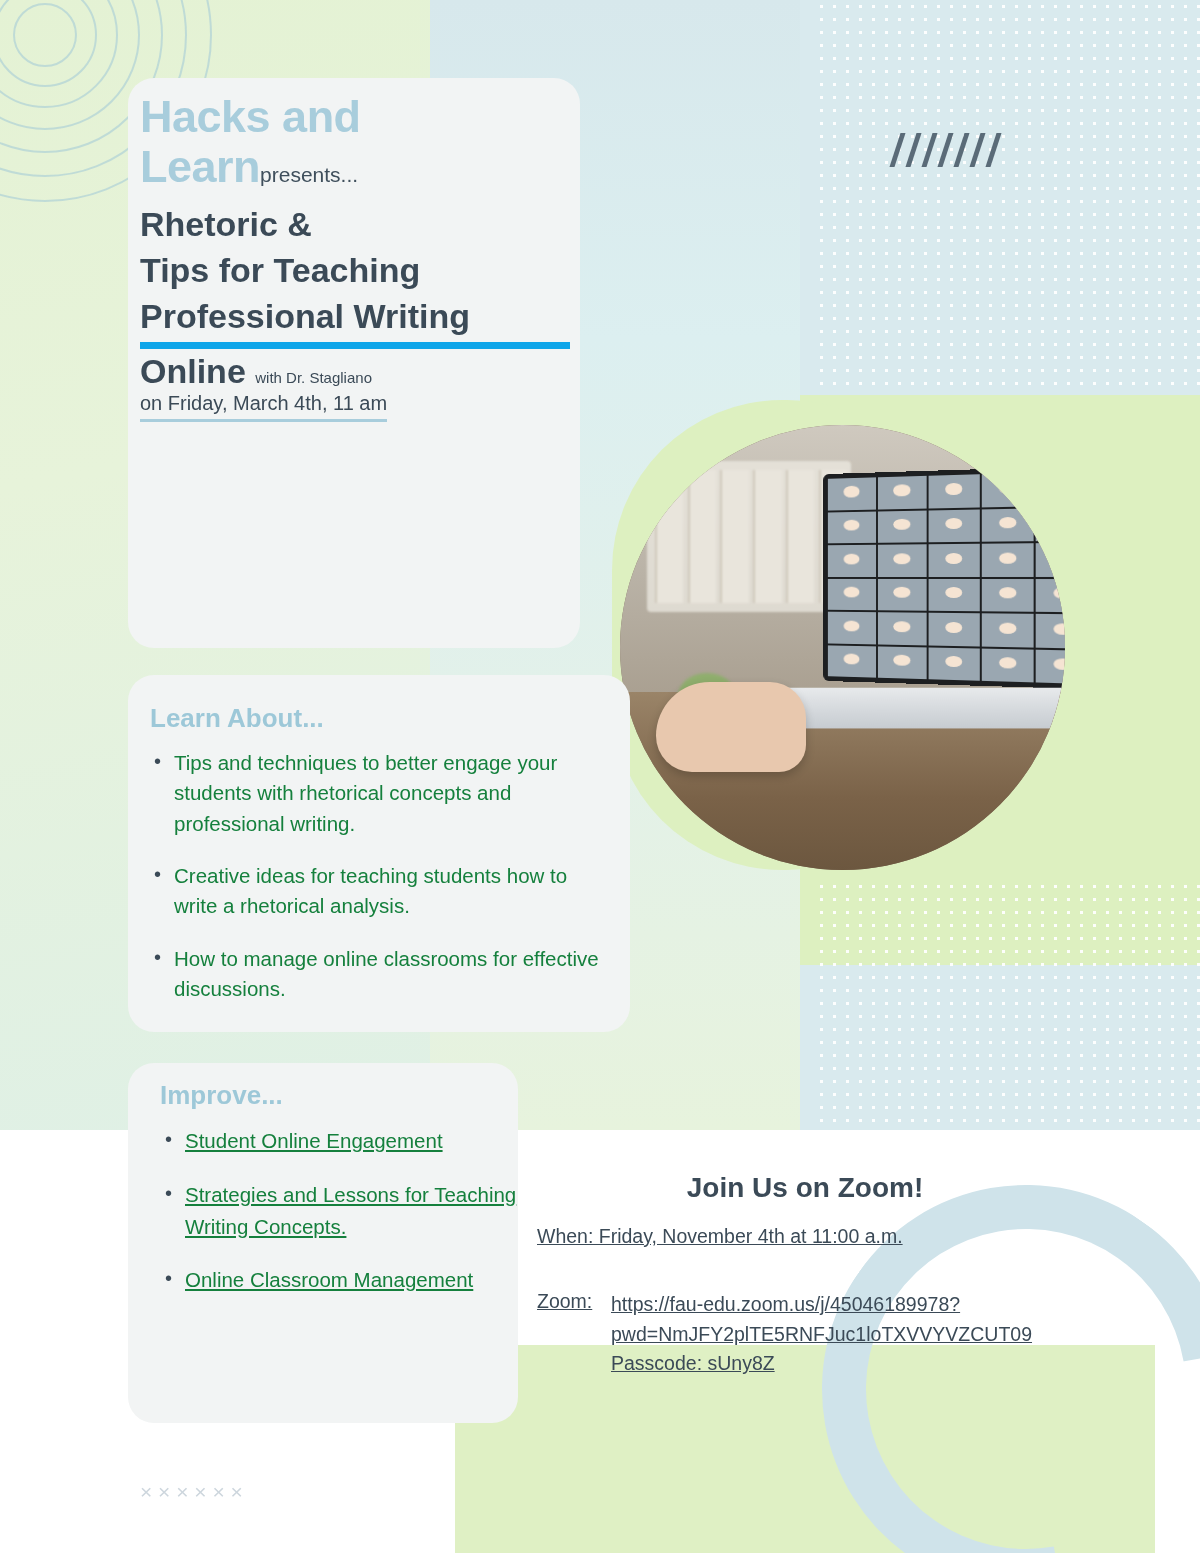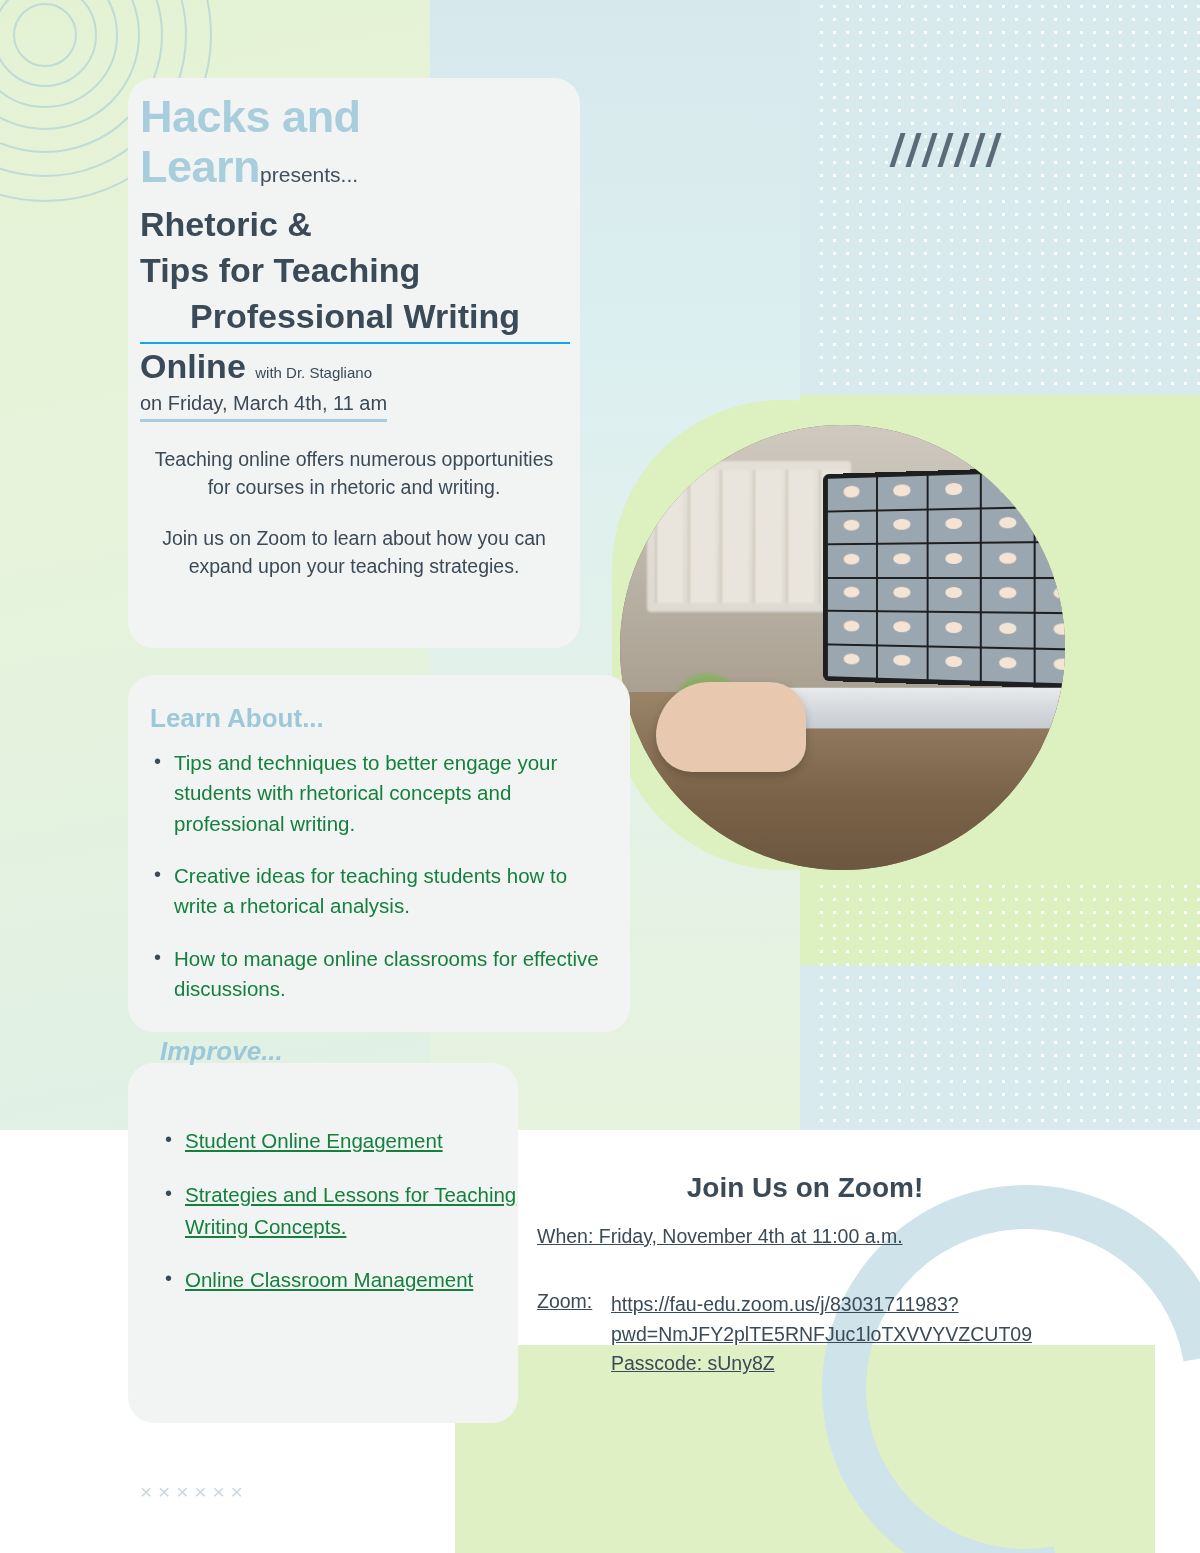--- a/index.html
+++ b/index.html
@@ -156,23 +156,22 @@
   .headline {
     position: absolute;
     left: 140px; top: 202px;
     width: 430px;
     font-size: 34px;
     font-weight: bold;
     line-height: 1.35;
     color: #3b4a57;
   }
   .headline .u-line {
-    border-bottom: 2px solid #0ea5e9;
+    border-bottom: 7px solid #0ea5e9;
     padding-bottom: 2px;
-    text-align: center;
   }
   .headline .with {
     font-size: 15px;
     font-weight: normal;
     color: #3b4a57;
   }
   .datetime {
     position: absolute;
     left: 140px; top: 392px;
     font-size: 20px;
@@ -193,21 +192,21 @@
   .blurb p:last-child { margin-bottom: 0; }
 
   
   .section-title {
     position: absolute;
     font-size: 26px;
     font-weight: bold;
     color: #9dc8d8;
   }
   .title-learn { left: 150px; top: 703px; }
-  .title-improve { left: 160px; top: 1036px; font-style: italic; }
+  .title-improve { left: 160px; top: 1080px; }
 
   ul.bullets {
     position: absolute;
     margin: 0;
     padding: 0 0 0 22px;
     list-style: none;
     color: #15803d;
   }
   ul.bullets li {
     position: relative;
@@ -485,24 +484,20 @@
     <div>Tips for Teaching</div>
     <div class="u-line">Professional Writing</div>
     <div>
       <span>Online</span>
       <span class="with">with Dr. Stagliano</span>
     </div>
   </div>
 
   <div class="datetime">on Friday, March 4th, 11 am</div>
 
-  <div class="blurb">
-    <p>Teaching online offers numerous opportunities for courses in rhetoric and writing.</p>
-    <p>Join us on Zoom to learn about how you can expand upon your teaching strategies.</p>
-  </div>
 
   <div class="card card-learn"></div>
   <div class="section-title title-learn">Learn About...</div>
   <ul class="bullets list-learn">
     <li>Tips and techniques to better engage your students with rhetorical concepts and professional writing.</li>
     <li>Creative ideas for teaching students how to write a rhetorical analysis.</li>
     <li>How to manage online classrooms for effective discussions.</li>
   </ul>
 
   <div class="card card-improve"></div>
@@ -511,18 +506,18 @@
     <li>Student Online Engagement</li>
     <li>Strategies and Lessons for Teaching Writing Concepts.</li>
     <li>Online Classroom Management</li>
   </ul>
 
   <div class="card-zoom"></div>
   <div class="zoom-title">Join Us on Zoom!</div>
   <div class="zoom-when">When: Friday, November 4th at 11:00 a.m.</div>
   <div class="zoom-label">Zoom:</div>
   <div class="zoom-lines">
-    <a href="#">https://fau-edu.zoom.us/j/83031711983?</a>
+    <a href="#">https://fau-edu.zoom.us/j/45046189978?</a>
     <a href="#">pwd=NmJFY2plTE5RNFJuc1loTXVVYVZCUT09</a>
     <div>Passcode: sUny8Z</div>
   </div>
 
 </div>
 
 </body></html>

